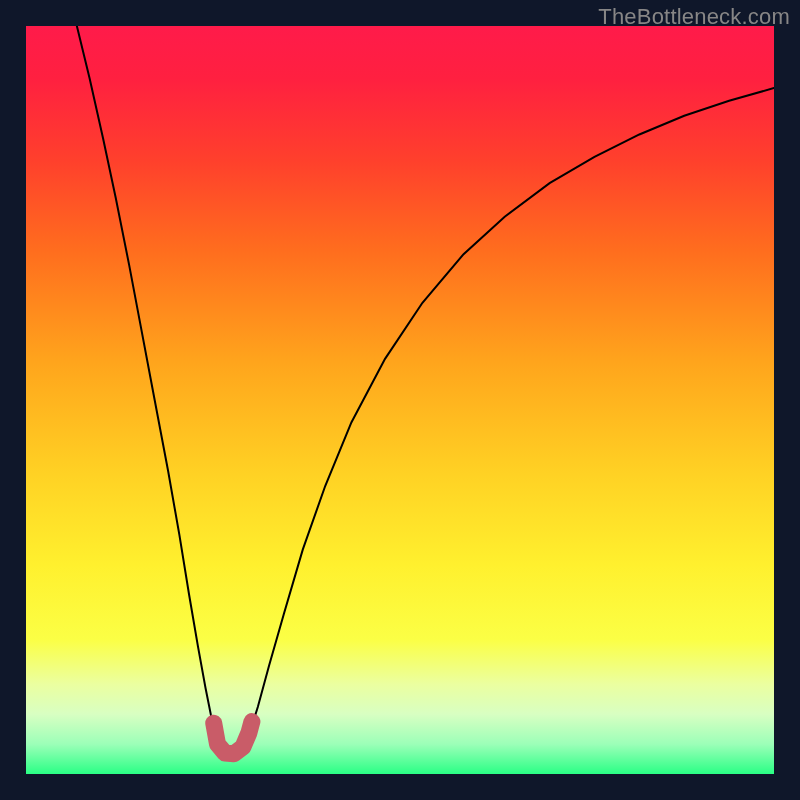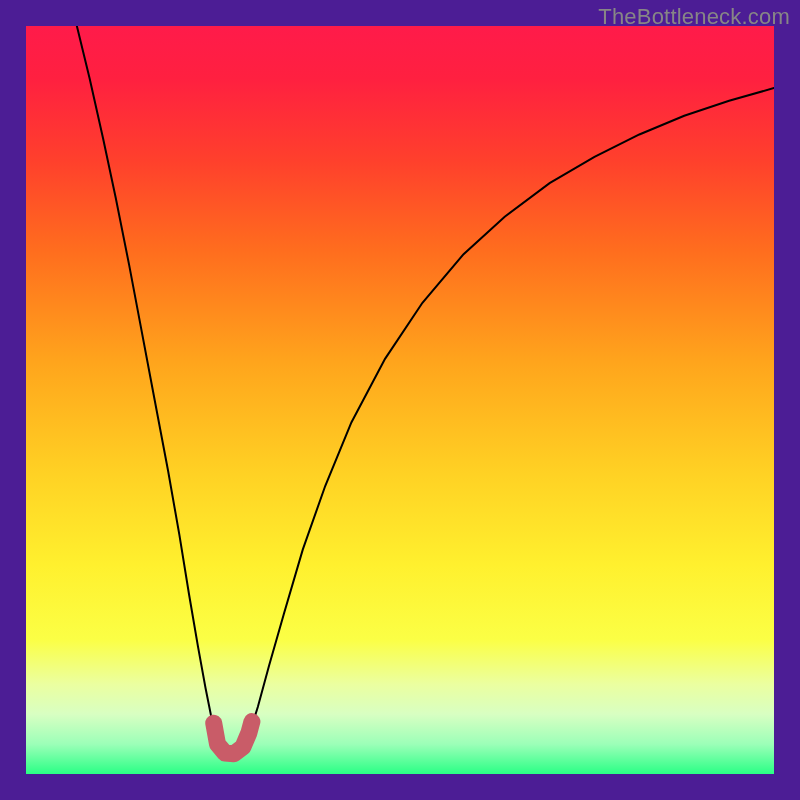--- a/index.html
+++ b/index.html
@@ -7,21 +7,21 @@
     padding: 0;
     width: 800px;
     height: 800px;
     background: #000;
     overflow: hidden;
   }
   #frame {
     position: relative;
     width: 800px;
     height: 800px;
-    background: #4c1d95;
+    background: #0f172a;
   }
   #plot {
     position: absolute;
     left: 26px;
     top: 26px;
     width: 748px;
     height: 748px;
   }
   #watermark {
     position: absolute;

